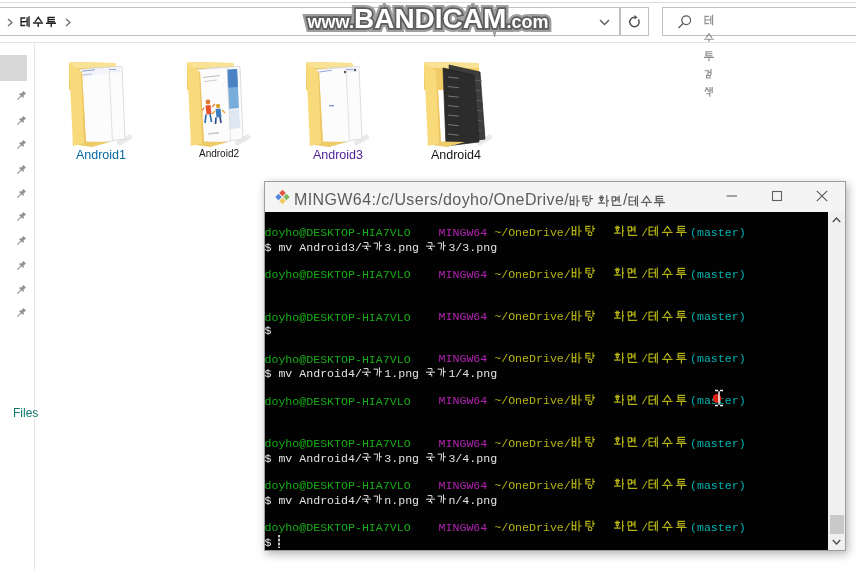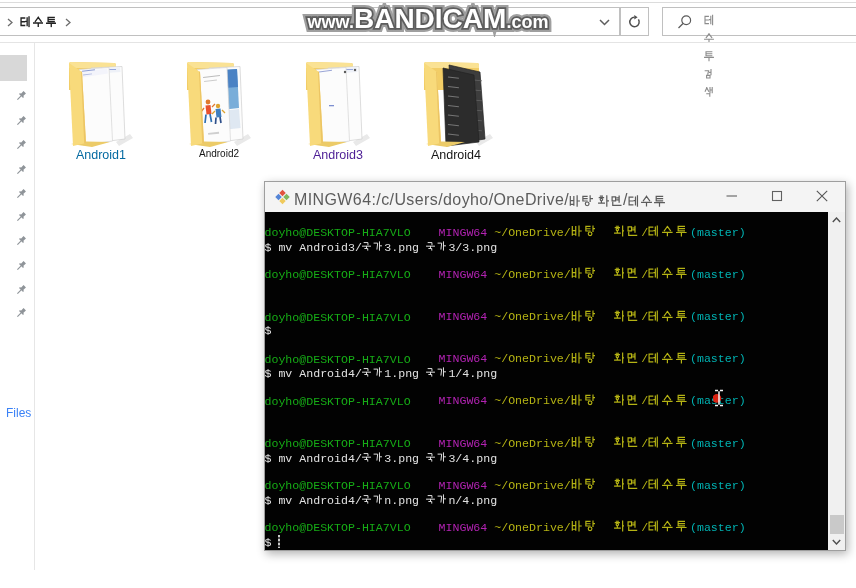--- a/index.html
+++ b/index.html
@@ -185,21 +185,21 @@
         <path d="M4.8 1.9 H8.2 L8.1 5.3 L9.4 6.2 Q9.7 7 9 7.2 L4 7.2 Q3.3 7 3.6 6.2 L4.9 5.3 Z" fill="#8f9499"></path>
       </g>
     </svg>
     <svg class="abs" width="13" height="13" viewBox="0 0 13 13" style="left:15px;top:305.5px">
       <g transform="rotate(45 6.5 6.5)">
         <path d="M6.5 12.3 V7" stroke="#8f9499" stroke-width="1.1" fill="none"></path>
         <path d="M4.8 1.9 H8.2 L8.1 5.3 L9.4 6.2 Q9.7 7 9 7.2 L4 7.2 Q3.3 7 3.6 6.2 L4.9 5.3 Z" fill="#8f9499"></path>
       </g>
     </svg>
   </div>
-<div class="abs" style="left:6px;top:406px;font-size:12px;color:#3b82f6">Files</div>
+<div class="abs" style="left:13px;top:406px;font-size:12px;color:#0f766e">Files</div>
 
 <div id="folders">
     <svg class="abs" style="left:66px;top:60px" width="72" height="88" viewBox="0 0 72 88">
       <path d="M3 4 Q3 2 5 2 L48 3 Q50 3 50 5 L50 30 L3 30 Z" fill="#f2cd66"></path>
       <path d="M3 4 Q3 2 5 2 L48 3 Q50 3 50 5 L50 8 L3 8 Z" fill="#fae294"></path>
       <path d="M50 82 L64 74 L67 78 L53 86 Z" fill="#e9e9e9"></path>
       <path d="M25 8 L56 6.5 L59 79 L28 83 Z" fill="#fcfcfc" stroke="#cfcfcf" stroke-width="0.7"></path>
       <path d="M40 8 L54 7.2 L54.5 12 L40.5 13 Z" fill="#eef1f8"></path>
       <rect x="41" y="9" width="9" height="0.9" fill="#8d9fd8"></rect>
       <path d="M13 9.5 L43 7.5 L46.5 81 L17 85 Z" fill="#fcfcfc" stroke="#d4d4d4" stroke-width="0.7"></path>

